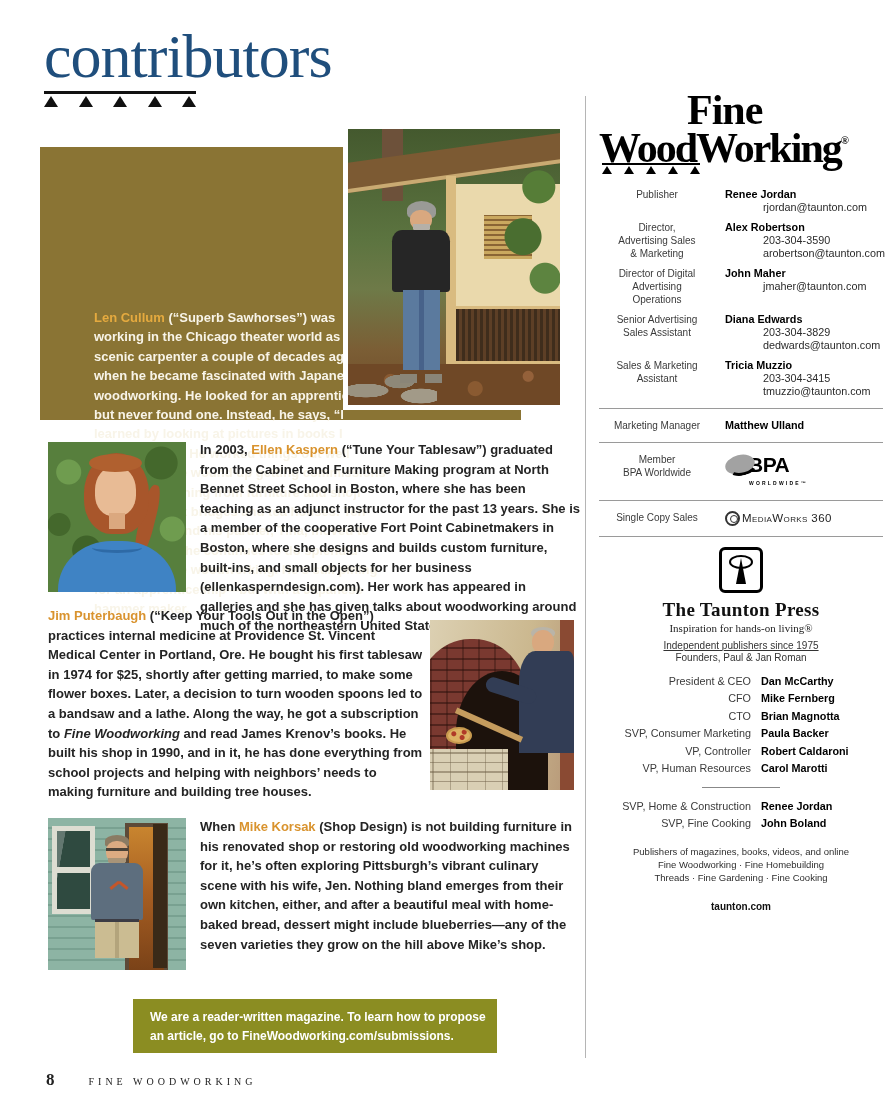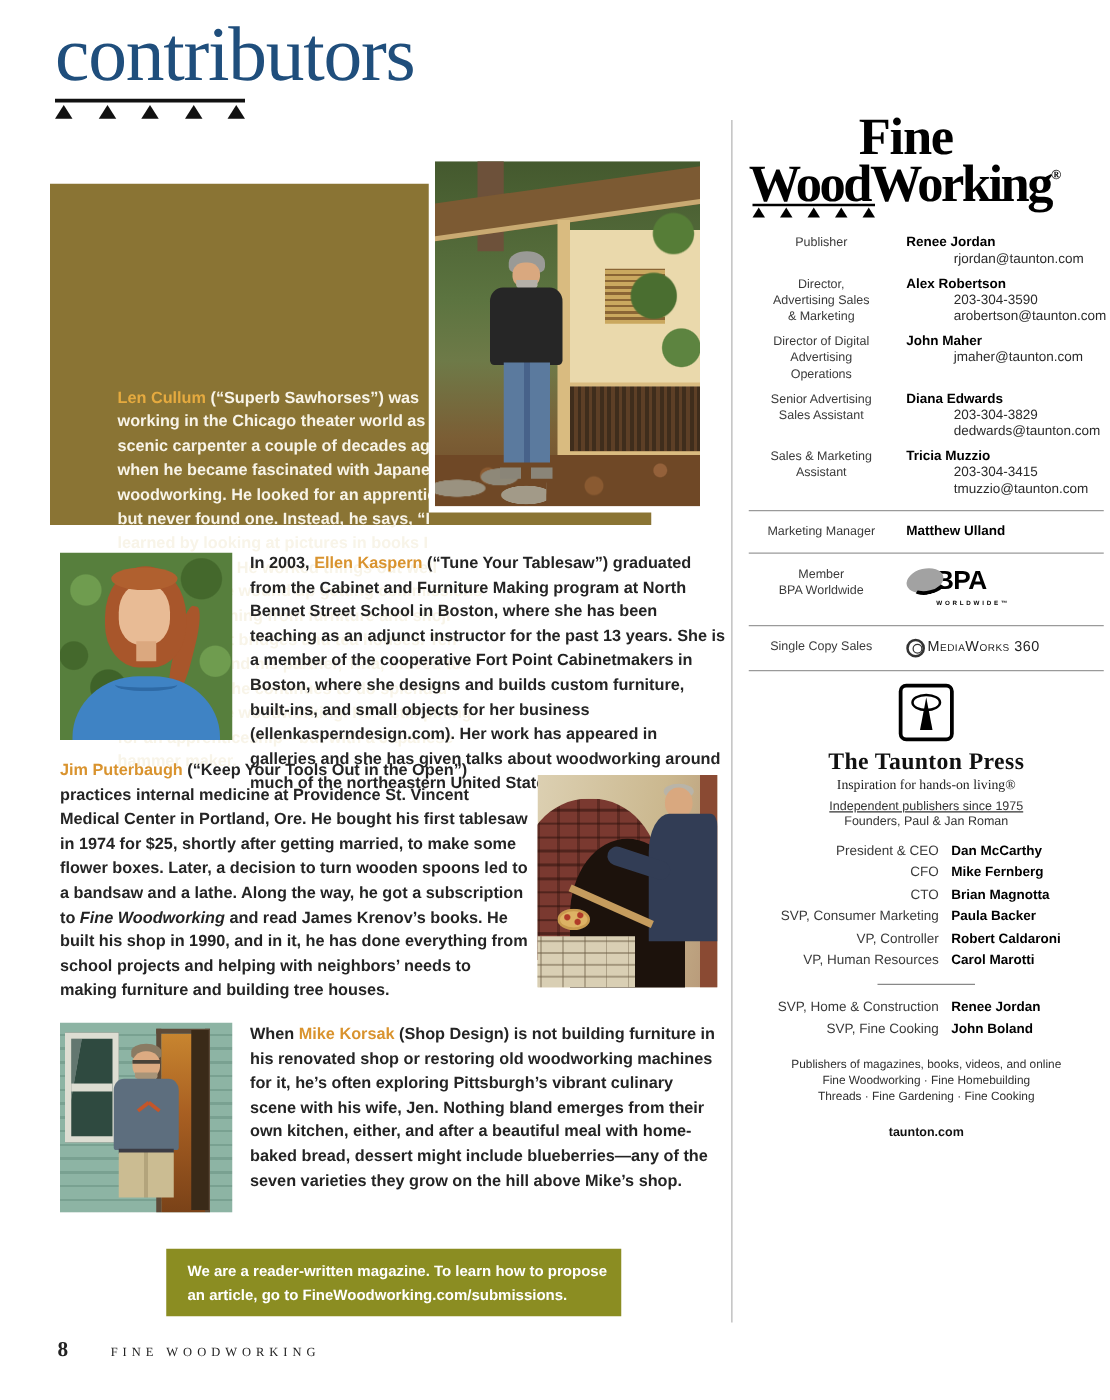--- a/index.html
+++ b/index.html
@@ -1,20 +1,20 @@
 <!DOCTYPE html>
 <html><head>
 <meta charset="utf-8">
 <style>
   * { margin:0; padding:0; box-sizing:border-box; }
   body { background:#e8e8e8; font-family:"Liberation Sans", sans-serif; }
   .page { position:relative; width:888px; height:1120px; background:#ffffff; margin:0 auto; overflow:hidden; }
 
   
-  .title-block { position:absolute; left:44px; top:12px; }
+  .title-block { position:absolute; left:44px; top:24px; }
   .page-title { font-family:"Liberation Serif", serif; font-weight:normal; font-size:62px; line-height:1.05; color:#1f4e7c; letter-spacing:-1px; }
   .title-teeth { width:152px; margin-top:2px; border-top:3px solid #111; padding-top:2px; display:flex; justify-content:space-between; }
   .tooth { width:0; height:0; border-left:7px solid transparent; border-right:7px solid transparent; border-bottom:11px solid #111; }
 
   
   .len-box { position:absolute; left:40px; top:147px; width:481px; height:273px; background:#8a7434; }
   .len-text { position:absolute; left:54px; top:161px; width:292px; font-size:13px; line-height:19.4px; font-weight:bold; color:#f8f4e8; }
   .name-gold { color:#e5aa3f; }
   .name-orange { color:#d9932e; }
   .bio-dark { font-size:13px; line-height:19.6px; font-weight:bold; color:#242424; }

